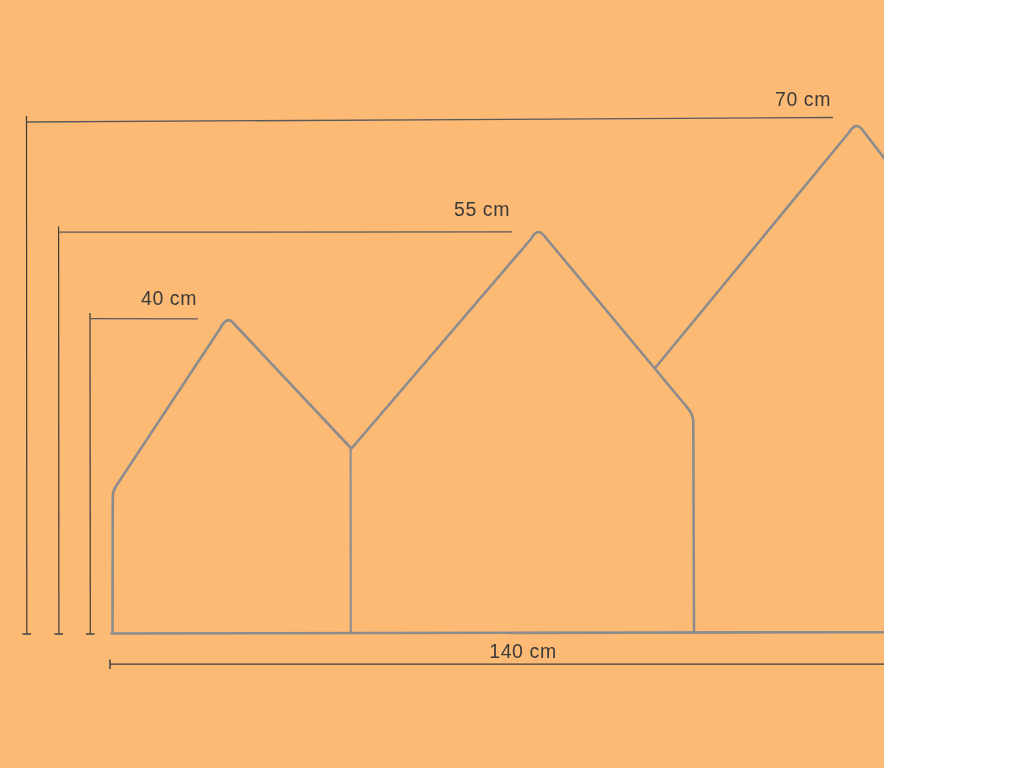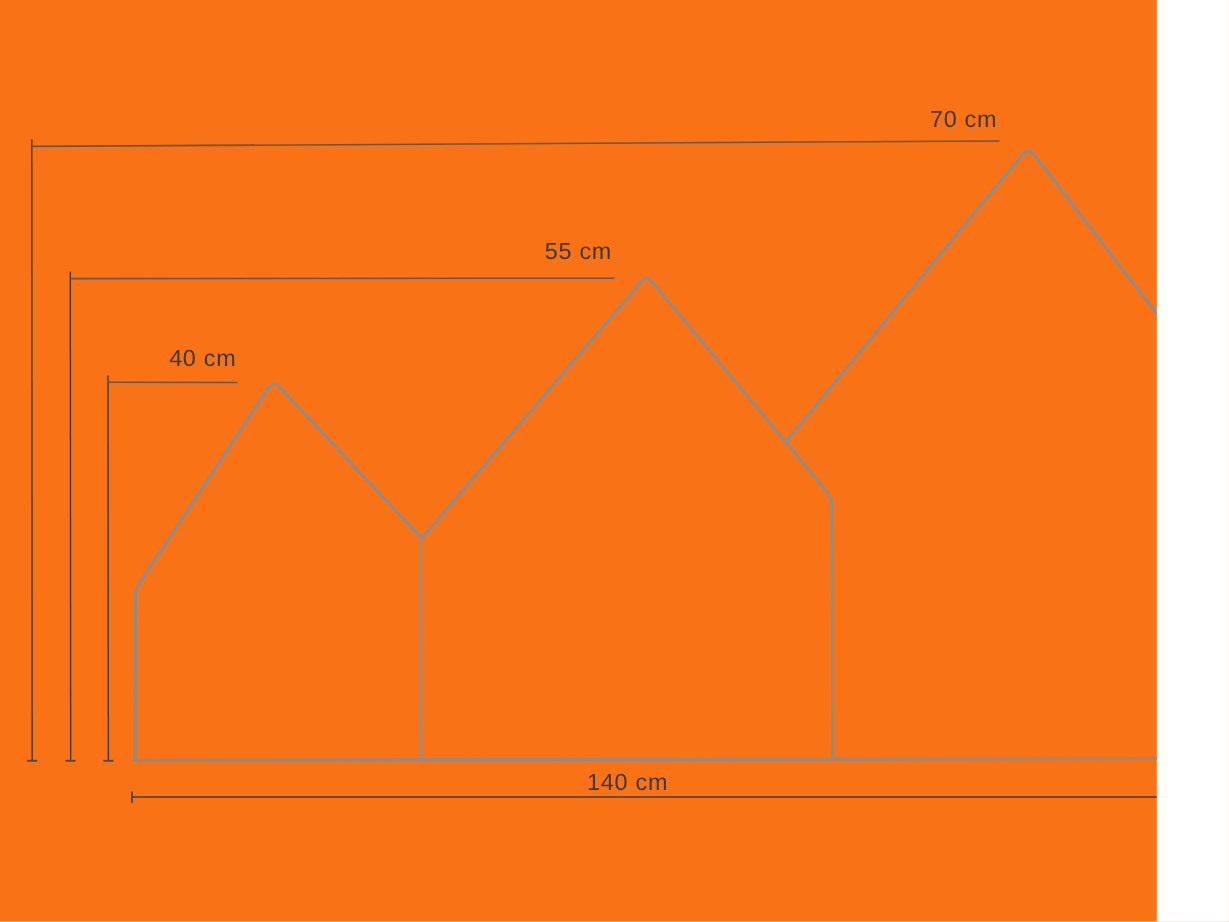--- a/index.html
+++ b/index.html
@@ -3,23 +3,23 @@
 <meta charset="utf-8">
 <style>
   html, body {
     margin: 0;
     padding: 0;
     background: #ffffff;
     font-family: "Liberation Sans", "DejaVu Sans", sans-serif;
   }
   .stage {
     position: relative;
-    width: 964px;
+    width: 884px;
     height: 768px;
-    background: #f97316;
+    background: #fdba74;
     overflow: hidden;
   }
   svg { display: block; }
   .outline {
     fill: none;
     stroke: #8c8c8c;
     stroke-width: 2.6;
     stroke-linecap: round;
     stroke-linejoin: round;
   }

